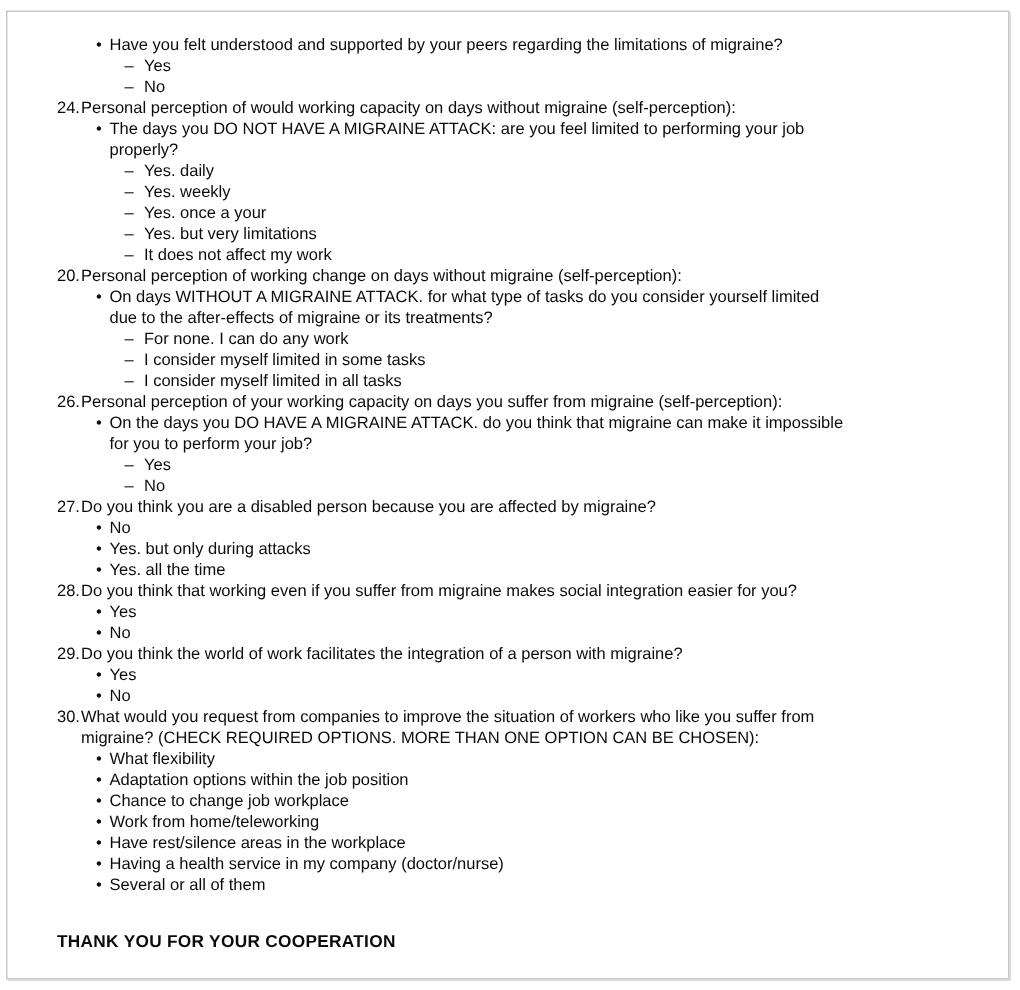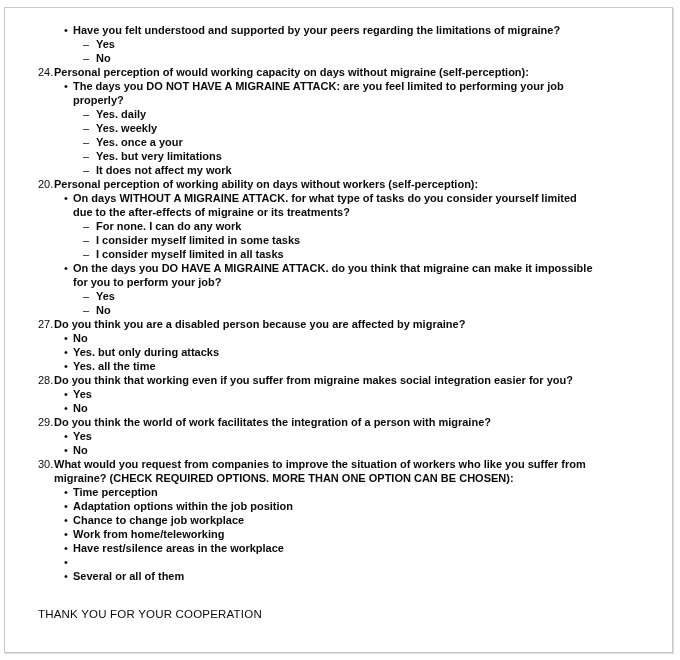--- a/index.html
+++ b/index.html
@@ -12,28 +12,28 @@
     position:absolute;left:4px;top:7px;width:667px;height:644px;
     background:#ffffff;border:1px solid #c7c7c7;
     box-shadow:1px 1px 0 #dedede;
   }
   .content{
     position:absolute;left:33px;top:15px;width:614px;
     color:#0b0b0b;font-size:11px;line-height:14px;
   }
   .row{display:flex;align-items:flex-start;}
   .row .marker{flex:none;}
-  .row .txt{white-space:pre-line;font-weight:bold;}
+  .row .txt{white-space:pre-line;}
   .q .marker{flex:0 0 16px;}
   .b{margin-left:26px;}
   .b .marker{flex:0 0 9px;}
   .d{margin-left:45px;}
   .d .marker{flex:0 0 13px;}
   .footer-note{
-    margin-top:24px;font-weight:normal;font-size:11.5px;letter-spacing:.2px;
+    margin-top:24px;font-weight:bold;font-size:11.5px;letter-spacing:.2px;
   }
 </style>
 </head>
 <body>
 
 <div class="page">
   <div class="content">
     <div id="qlist">
         <div class="row b">
           <span class="marker">•</span>
@@ -71,38 +71,42 @@
         <div class="row d">
           <span class="marker">–</span>
           <span class="txt">Yes. but very limitations</span>
         </div>
         <div class="row d">
           <span class="marker">–</span>
           <span class="txt">It does not affect my work</span>
         </div>
         <div class="row q">
           <span class="marker">20.</span>
-          <span class="txt">Personal perception of working ability on days without workers (self-perception):</span>
+          <span class="txt">Personal perception of working change on days without migraine (self-perception):</span>
         </div>
         <div class="row b">
           <span class="marker">•</span>
           <span class="txt">On days WITHOUT A MIGRAINE ATTACK. for what type of tasks do you consider yourself limited
 due to the after-effects of migraine or its treatments?</span>
         </div>
         <div class="row d">
           <span class="marker">–</span>
           <span class="txt">For none. I can do any work</span>
         </div>
         <div class="row d">
           <span class="marker">–</span>
           <span class="txt">I consider myself limited in some tasks</span>
         </div>
         <div class="row d">
           <span class="marker">–</span>
           <span class="txt">I consider myself limited in all tasks</span>
+        </div>
+        <div class="row q">
+          <span class="marker">26.</span>
+          <span class="txt">Personal perception of your working capacity on days you suffer from migraine (self-perception):</span>
         </div>
         <div class="row b">
           <span class="marker">•</span>
           <span class="txt">On the days you DO HAVE A MIGRAINE ATTACK. do you think that migraine can make it impossible
 for you to perform your job?</span>
         </div>
         <div class="row d">
           <span class="marker">–</span>
           <span class="txt">Yes</span>
         </div>
@@ -150,40 +154,41 @@
           <span class="marker">•</span>
           <span class="txt">No</span>
         </div>
         <div class="row q">
           <span class="marker">30.</span>
           <span class="txt">What would you request from companies to improve the situation of workers who like you suffer from
 migraine? (CHECK REQUIRED OPTIONS. MORE THAN ONE OPTION CAN BE CHOSEN):</span>
         </div>
         <div class="row b">
           <span class="marker">•</span>
-          <span class="txt">Time perception</span>
+          <span class="txt">What flexibility</span>
         </div>
         <div class="row b">
           <span class="marker">•</span>
           <span class="txt">Adaptation options within the job position</span>
         </div>
         <div class="row b">
           <span class="marker">•</span>
           <span class="txt">Chance to change job workplace</span>
         </div>
         <div class="row b">
           <span class="marker">•</span>
           <span class="txt">Work from home/teleworking</span>
         </div>
         <div class="row b">
           <span class="marker">•</span>
           <span class="txt">Have rest/silence areas in the workplace</span>
         </div>
         <div class="row b">
           <span class="marker">•</span>
+          <span class="txt">Having a health service in my company (doctor/nurse)</span>
         </div>
         <div class="row b">
           <span class="marker">•</span>
           <span class="txt">Several or all of them</span>
         </div>
       </div>
     <div class="footer-note">THANK YOU FOR YOUR COOPERATION</div>
   </div>
 </div>
 

